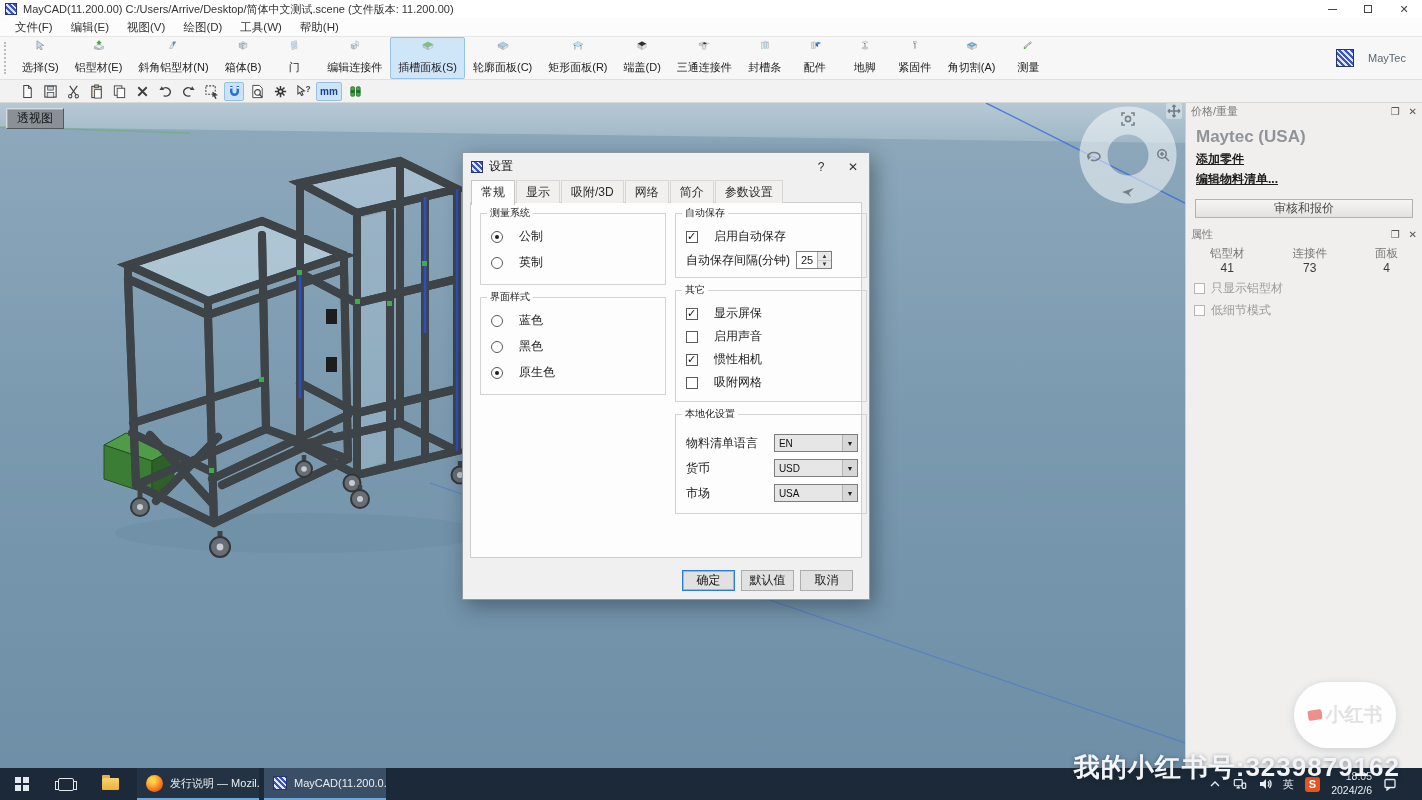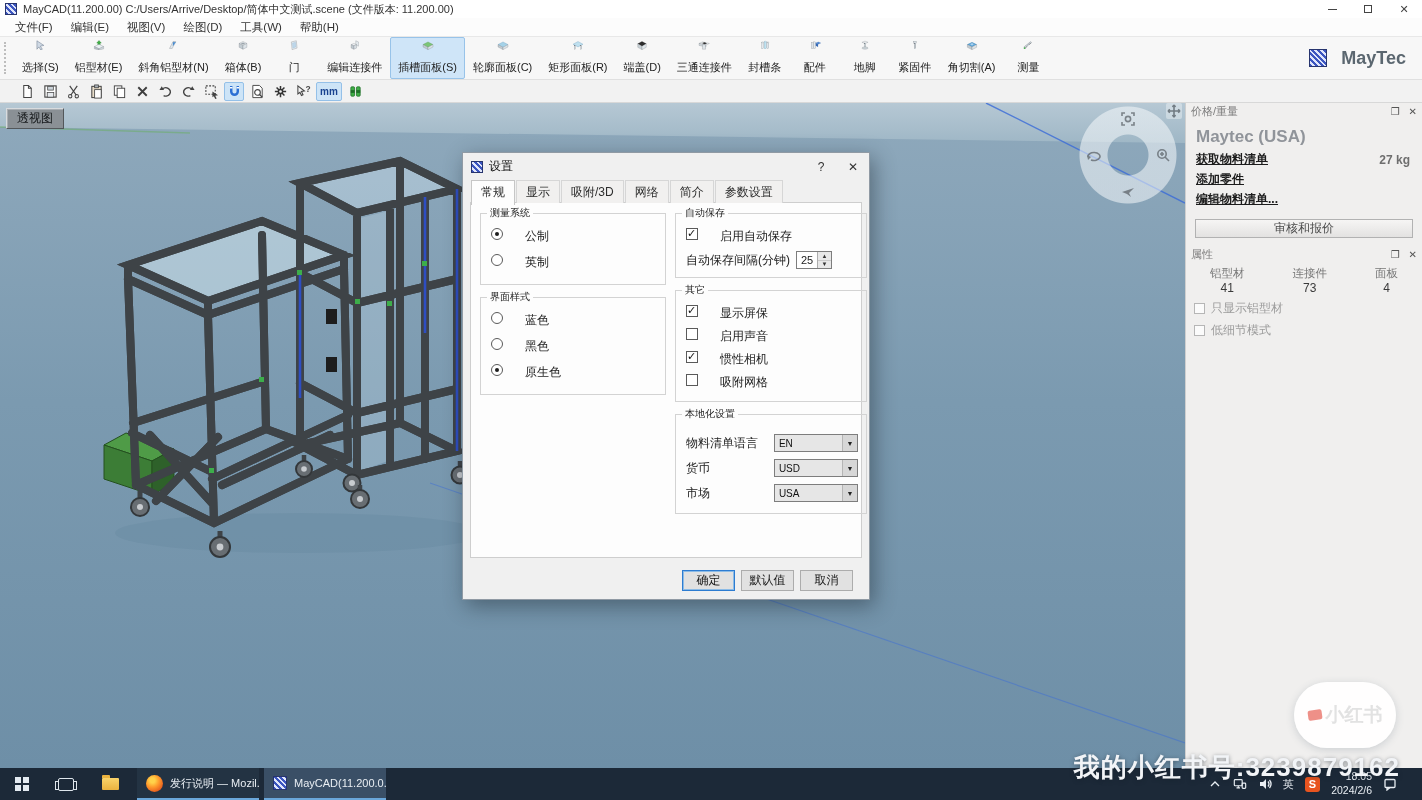--- a/index.html
+++ b/index.html
@@ -16,21 +16,21 @@
 .wbtn .sq{width:8px;height:8px;border:1px solid #444}
 .wbtn .x{font-size:11px;line-height:1}
 .menubar{position:absolute;top:18px;left:0;right:0;height:18px;background:#fcfcfc;display:flex;align-items:center;padding-left:6px}
 .menu-item{padding:0 9px;font-size:11.5px;color:#333}
 .toolbar{position:absolute;top:36px;left:0;right:0;height:44px;background:#f7f7f7;border-top:1px solid #e8e8e8;border-bottom:1px solid #e0e0e0;display:flex;align-items:stretch;padding-left:4px}
 .grip{width:6px;margin:5px 4px 5px 0;border-left:2px dotted #bdbdbd}
 .titem{display:flex;flex-direction:column;align-items:center;justify-content:flex-end;gap:10px;padding:2px 7px 3px;border:1px solid transparent;border-radius:2px}
 .titem.on{background:#cfe5f8;border-color:#98c3e9}
 .titem .lbl{font-size:11px;white-space:nowrap;color:#222}
 .tbico{width:34px;height:24px}
-.brand{margin-left:auto;margin-right:16px;display:flex;align-items:center;gap:14px;font-size:18px;font-weight:bold;color:#5b6770}
+.brand{margin-left:auto;margin-right:16px;display:flex;align-items:center;gap:14px;font-size:11px;font-weight:normal;color:#5b6770}
 .brand .hatch{width:18px;height:18px}
 .quickbar{position:absolute;top:80px;left:0;right:0;height:23px;background:#f2f2f2;border-bottom:1px solid #d8d8d8;display:flex;align-items:center;padding-left:4px;gap:3px}
 .qitem{width:20px;height:19px;display:flex;align-items:center;justify-content:center;border:1px solid transparent;border-radius:2px}
 .qitem.on{background:#cde4f7;border-color:#94c0e8}
 .qitem svg{width:15px;height:15px}
 .qmm{font-size:10px;font-weight:bold;color:#17418f;width:26px}
 
 
 .viewport{position:absolute;top:103px;left:0;width:1185px;height:665px;overflow:hidden}
 .scene{position:absolute;inset:0;display:block}
@@ -63,21 +63,21 @@
 .dctrl{margin-left:auto;display:flex;height:100%}
 .dctrl .db{width:32px;display:flex;align-items:center;justify-content:center;color:#333;font-size:12px}
 .tabs{display:flex;margin-left:8px;position:relative;z-index:2}
 .tab{padding:3px 9px 2px;font-size:12px;background:#f1f0ef;border:1px solid #d6d6d6;border-bottom:none;margin-right:1px;color:#2d2d2d}
 .tab.on{background:#fdfdfd;padding-bottom:4px;margin-bottom:-2px;border-color:#c6c6c6}
 .dpage{position:absolute;left:7px;right:7px;top:49px;bottom:41px;background:#fdfdfd;border:1px solid #cecece}
 .col-l{position:absolute;left:9px;top:10px;width:186px}
 .col-r{position:absolute;left:204px;top:10px;width:192px}
 .group{border:1px solid #d3d3d3;position:relative;margin-bottom:12px;padding:12px 8px 4px}
 .gtitle{position:absolute;top:-8px;left:6px;background:#fdfdfd;padding:0 3px;font-size:10px;color:#1d1d1d}
-.opt{display:flex;align-items:flex-start;gap:22px;margin:2px 0 9px 2px}
+.opt{display:flex;align-items:center;gap:16px;margin:2px 0 9px 2px}
 .opt .ol{font-size:12px;color:#1d1d1d}
 .radio{width:12px;height:12px;border:1px solid #5a5a5a;border-radius:50%;background:#fff;position:relative;flex:none}
 .radio.on::after{content:"";position:absolute;inset:3px;background:#1d1d1d;border-radius:50%}
 .check{width:12px;height:12px;border:1px solid #5a5a5a;background:#fff;position:relative;flex:none}
 .check.on::after{content:"✓";position:absolute;left:0;top:-2px;font-size:11px;color:#111}
 .optc{margin:2px 0 6px 2px}
 .introw{display:flex;align-items:center;gap:6px;margin:2px 0 4px 2px}
 .introw .il{font-size:12px}
 .spin{display:flex;border:1px solid #7d7d7d;background:#fff;height:18px}
 .spin .sv{width:20px;padding:2px 0 0 4px;font-size:11px}
@@ -516,24 +516,20 @@
   <aside class="sidepanel">
     <div class="phead">
       <span>价格/重量</span>
       <span class="hic">
           <span>❐</span>
           <span>✕</span>
         </span>
     </div>
     <div class="vendor">Maytec (USA)</div>
     <div class="linkrow">
-      <a class="plink">获取物料清单</a>
-      <span class="weight">27 kg</span>
-    </div>
-    <div class="linkrow">
         <a class="plink">添加零件</a>
       </div>
     <div class="linkrow">
         <a class="plink">编辑物料清单...</a>
       </div>
     <button class="review">审核和报价</button>
     <div class="phead">
       <span>属性</span>
       <span class="hic">
           <span>❐</span>

